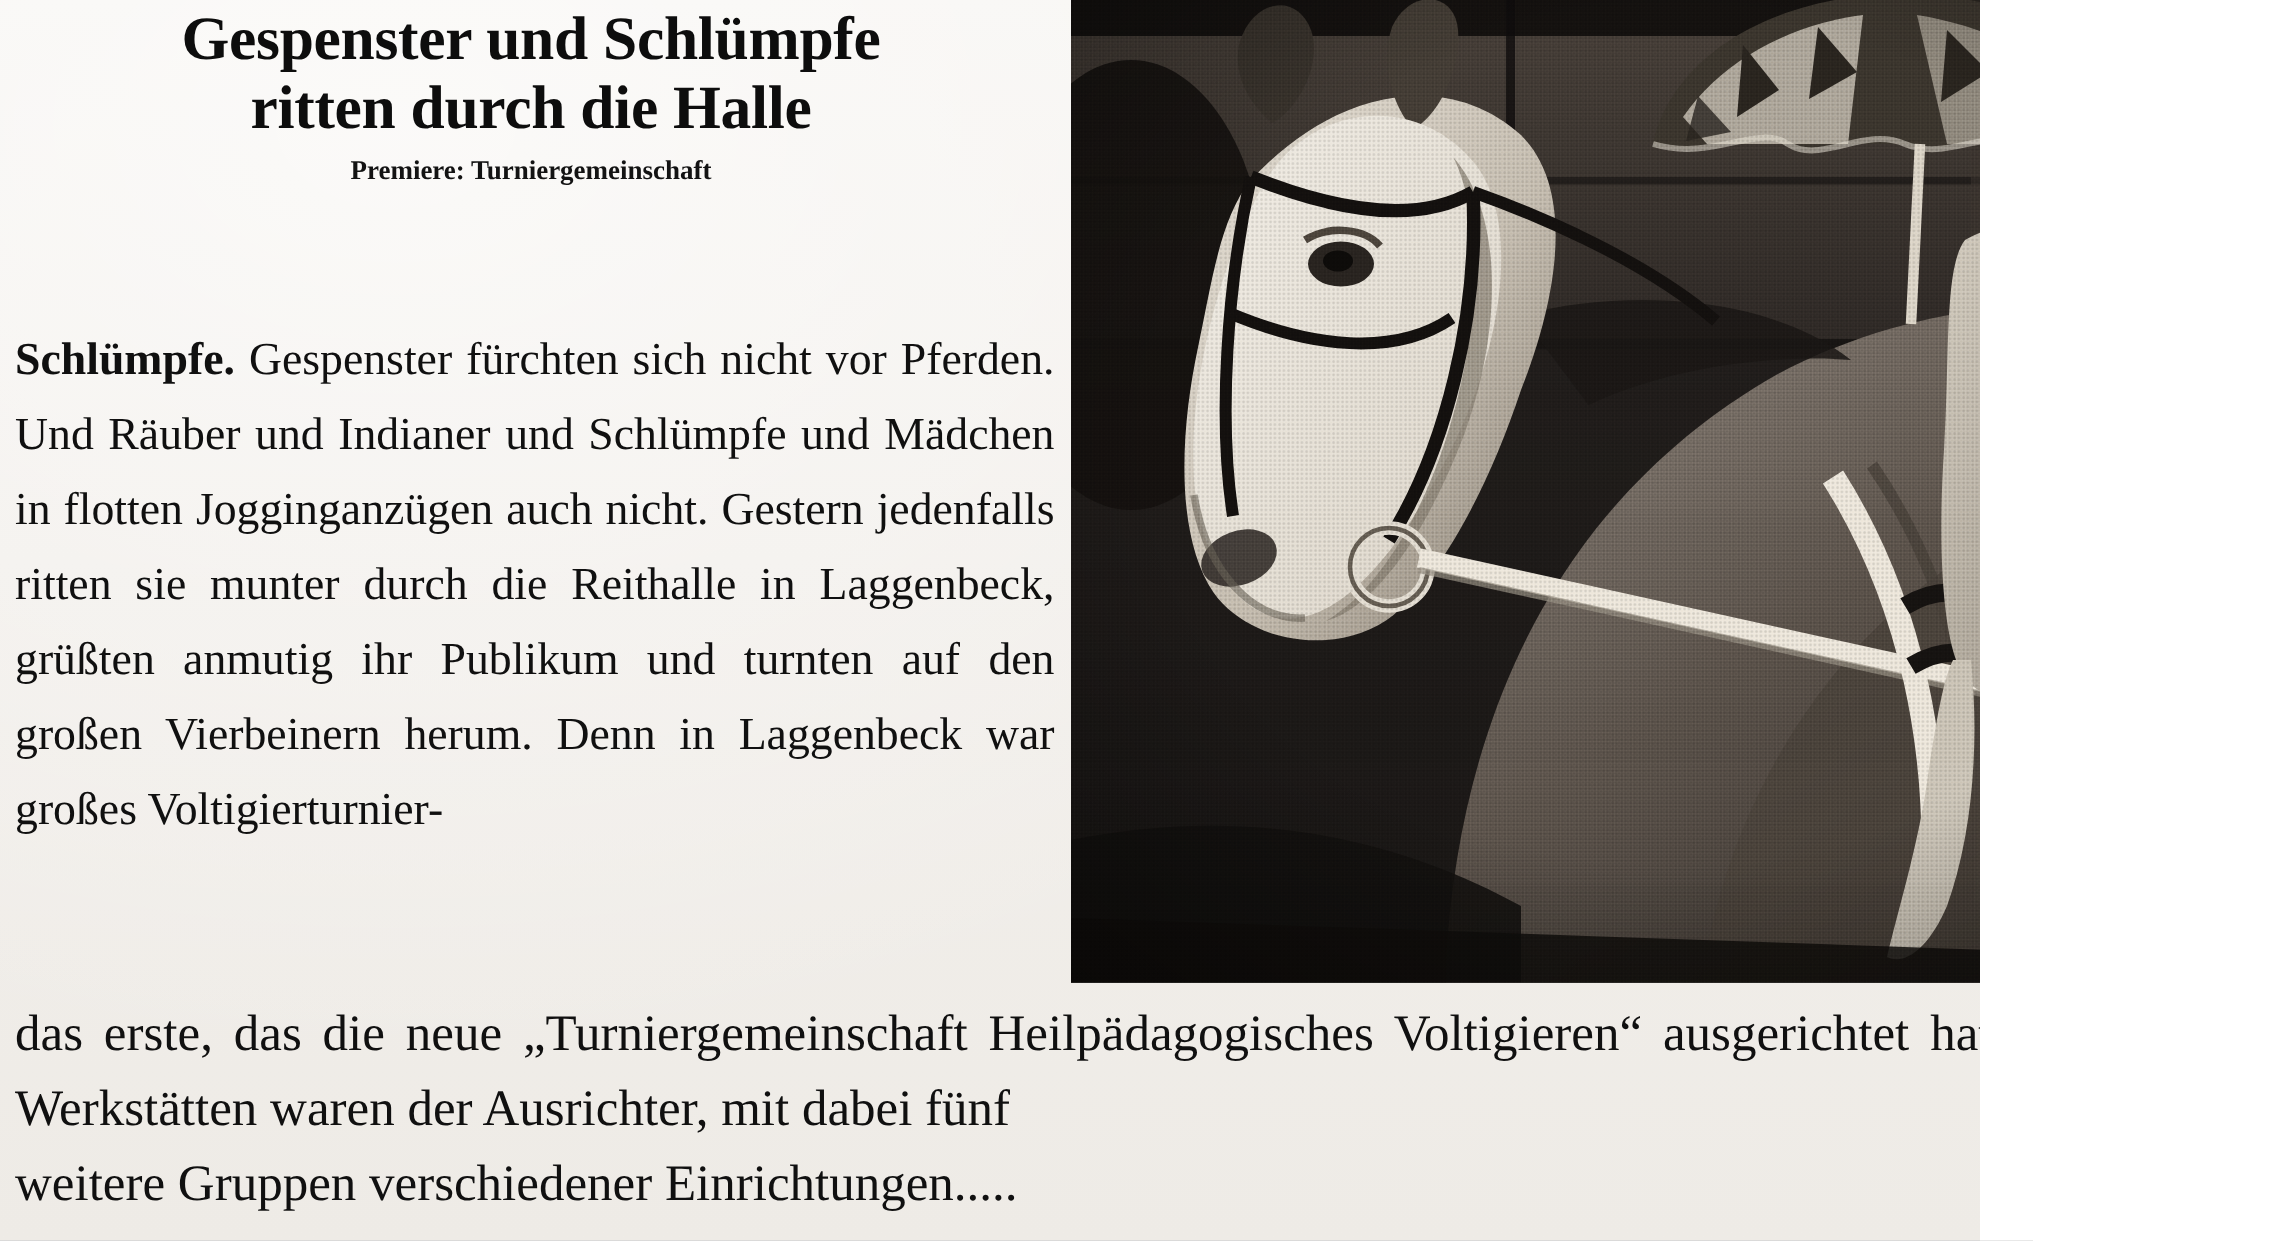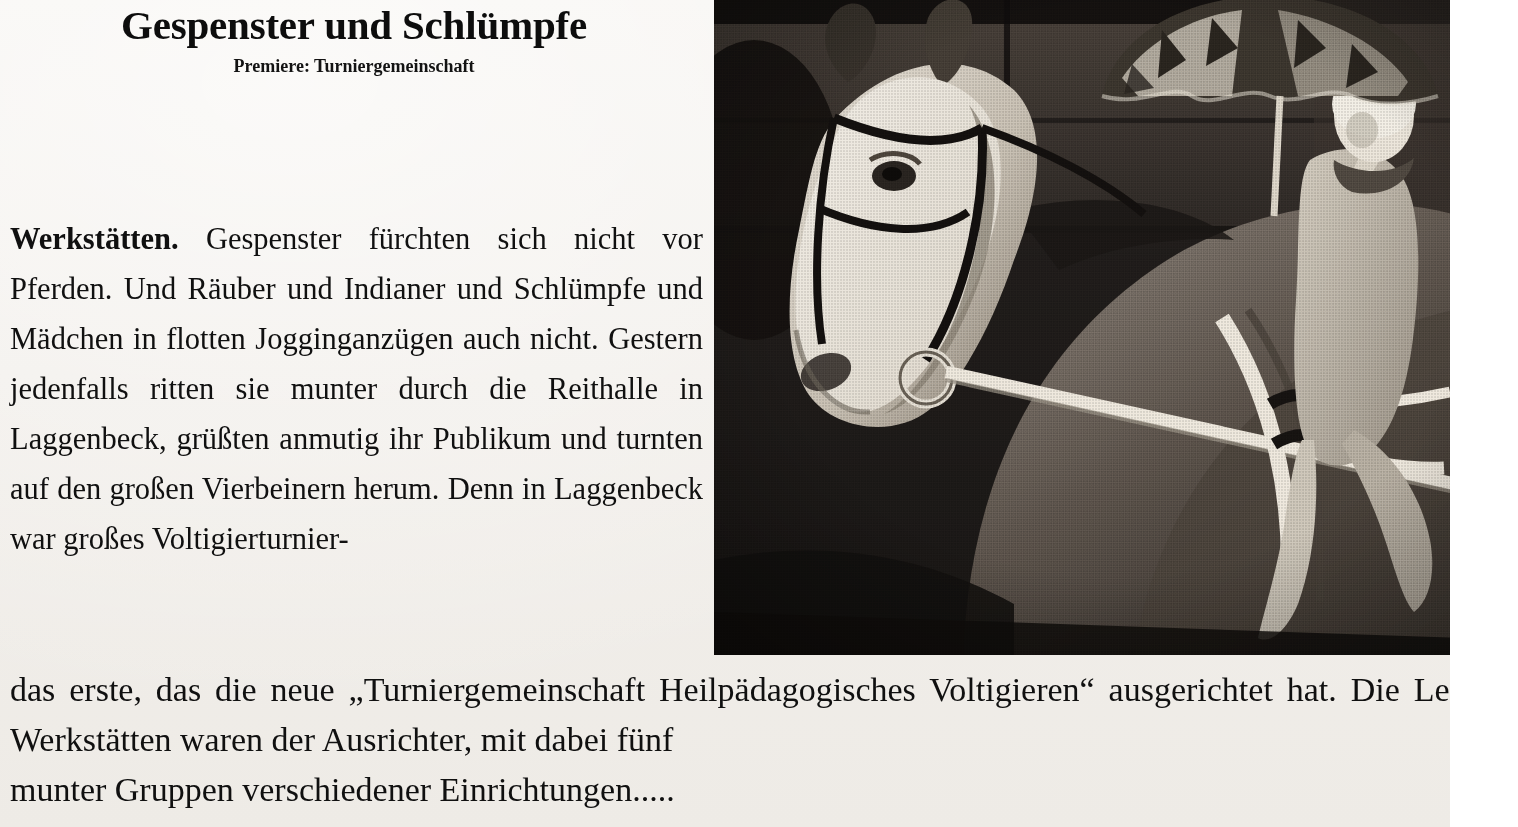--- a/index.html
+++ b/index.html
@@ -2,21 +2,21 @@
 <html><head>
 <meta charset="utf-8">
 <style>
   html, body {
     margin: 0;
     padding: 0;
     background: #ffffff;
   }
   #page {
     position: relative;
-    width: 1450px;
+    width: 1320px;
     height: 827px;
     background: #a3a3a3;
     overflow: hidden;
     font-family: "Liberation Serif", serif;
     color: #121212;
   }
   
   #page::before {
     content: "";
     position: absolute;
@@ -125,31 +125,32 @@
 </style>
 </head>
 <body>
 
 <div id="page">
 
   <div class="layer">
 
     <div class="headline-block">
       <div class="headline">Gespenster und Schlümpfe</div>
+      <div class="headline">ritten durch die Halle</div>
       <div class="subhead">Premiere: Turniergemeinschaft</div>
     </div>
 
     <div class="col-left">
-      <span class="lede">Werkstätten.</span><span> Gespenster fürchten sich nicht vor Pferden. Und Räuber und Indianer und Schlümpfe und Mädchen in flotten Jogginganzügen auch nicht. Gestern jedenfalls ritten sie munter durch die Reithalle in Laggenbeck, grüßten anmutig ihr Publikum und turnten auf den großen Vierbeinern herum. Denn in Laggenbeck war großes Voltigierturnier-</span>
+      <span class="lede">Schlümpfe.</span><span> Gespenster fürchten sich nicht vor Pferden. Und Räuber und Indianer und Schlümpfe und Mädchen in flotten Jogginganzügen auch nicht. Gestern jedenfalls ritten sie munter durch die Reithalle in Laggenbeck, grüßten anmutig ihr Publikum und turnten auf den großen Vierbeinern herum. Denn in Laggenbeck war großes Voltigierturnier-</span>
     </div>
 
     <div class="full-width-text">
       <p>das erste, das die neue „Turniergemeinschaft Heilpädagogisches Voltigieren“ ausgerichtet hat. Die Ledder Werkstätten waren der Ausrichter, mit dabei fünf</p>
       <div class="lastline">
-        <span>munter Gruppen verschiedener Einrichtungen.....</span>
+        <span>weitere Gruppen verschiedener Einrichtungen.....</span>
       </div>
     </div>
 
     <div class="photo">
       <svg width="804" height="655" viewBox="0 0 804 655">
         <defs>
           <linearGradient id="bgWall" x1="0" y1="0" x2="0" y2="1">
             <stop offset="0%" stop-color="#4a423b"></stop>
             <stop offset="40%" stop-color="#2c2724"></stop>
             <stop offset="100%" stop-color="#1a1715"></stop>

